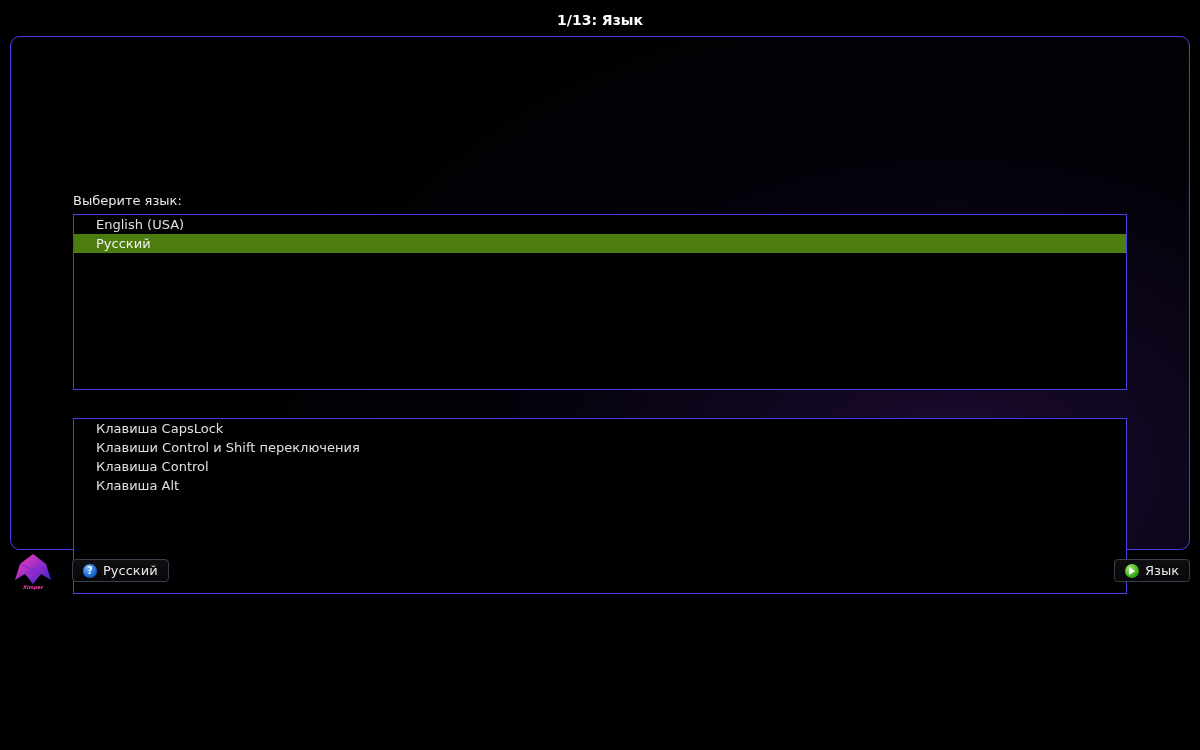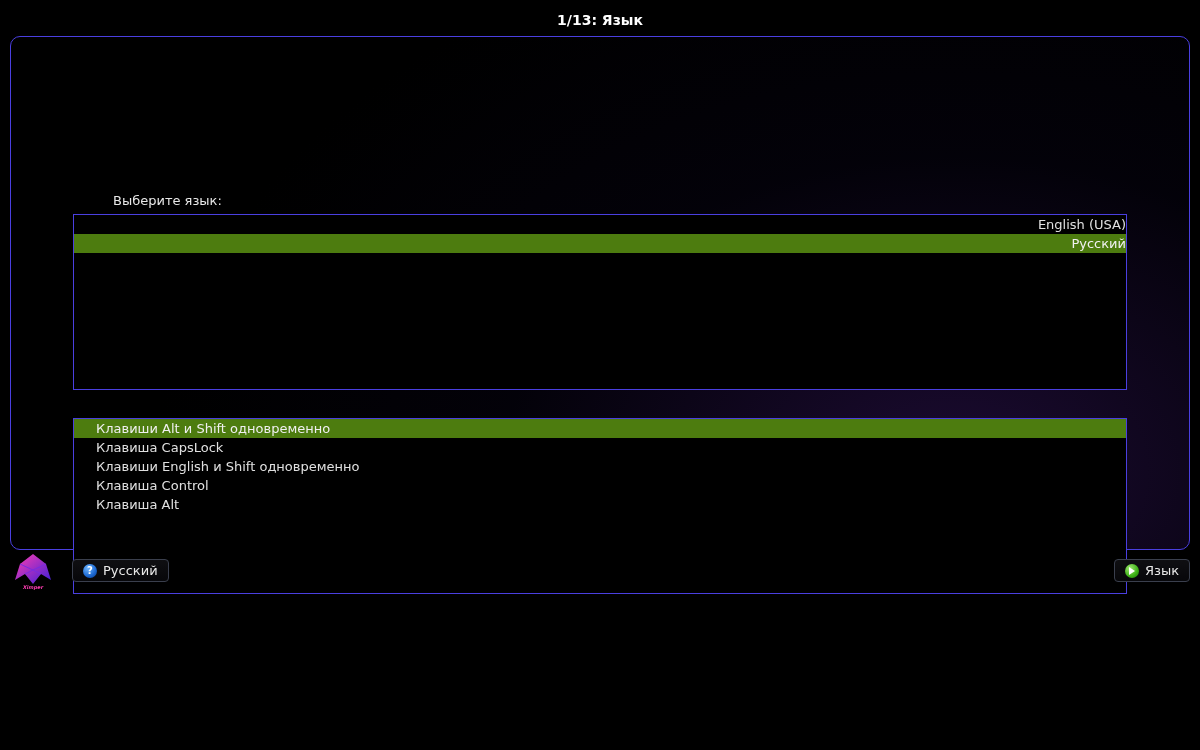--- a/index.html
+++ b/index.html
@@ -1,21 +1,21 @@
 <!DOCTYPE html>
 <html><head>
 <meta charset="utf-8">
 <style>
   html,body{margin:0;padding:0;width:1200px;height:750px;background:#000;font-family:"DejaVu Sans","Liberation Sans",Arial,sans-serif;font-size:13px;color:#e0e0e0;overflow:hidden;}
   .screen{position:relative;width:1200px;height:596px;}
   .title{position:absolute;top:12px;left:0;right:0;text-align:center;font-weight:bold;font-size:14px;color:#fff;}
   .panel{position:absolute;top:36px;left:10px;right:10px;bottom:46px;border:1px solid #4a3fe0;border-radius:10px;background:radial-gradient(ellipse 1000px 700px at 80% 85%, rgba(50,20,90,0.55) 0%, rgba(10,5,30,0.3) 45%, #000 80%);padding:50px 50px 30px 50px;box-sizing:border-box;}
   .content{position:absolute;top:156px;left:62px;right:62px;}
-  .label{color:#e8e8e8;margin-bottom:6px;font-size:13px;margin-left:40px;}
-  .listbox{border:1px solid #4a3fe0;background:#000;height:176px;box-sizing:border-box;overflow:hidden;margin-bottom:28px;text-align:right;}
+  .label{color:#e8e8e8;margin-bottom:6px;font-size:13px;}
+  .listbox{border:1px solid #4a3fe0;background:#000;height:176px;box-sizing:border-box;overflow:hidden;margin-bottom:28px;}
   .listbox2{border:1px solid #4a3fe0;background:#000;height:176px;box-sizing:border-box;overflow:hidden;}
   .listitem{padding:1px 0 1px 22px;line-height:17px;font-size:13px;color:#e0e0e0;cursor:default;}
   .listitem.sel{background:#4d7c0f;color:#f0f0f0;}
   .footer{position:absolute;left:10px;right:10px;bottom:6px;height:36px;}
   .logo{position:absolute;left:0;bottom:0;width:46px;height:40px;}
   .btn{display:inline-flex;align-items:center;gap:6px;border:1px solid #3a3f4d;background:linear-gradient(#0f0f12,#07070a);color:#e8e8e8;padding:3px 10px;border-radius:4px;font-size:13px;cursor:default;box-sizing:border-box;}
   .btn-help{position:absolute;left:62px;bottom:8px;}
   .btn-next{position:absolute;right:0;bottom:8px;}
   .icon{display:inline-block;}
   .icon-help{width:14px;height:14px;border-radius:50%;background:radial-gradient(circle at 35% 30%,#6fb7ff 0%,#1a66d0 60%,#0b3a85 100%);color:#fff;font-size:10px;font-weight:bold;line-height:14px;text-align:center;}
@@ -30,23 +30,22 @@
 
   <div class="panel">
     <div class="content">
       <div class="label">Выберите язык:</div>
       <div class="listbox" id="lang-list">
           <div class="listitem">English (USA)</div>
           <div class="listitem sel">Русский</div>
         </div>
 
       <div class="listbox2" id="layout-list">
-          <div class="listitem sel">Клавиши Alt и Shift одновременно</div>
           <div class="listitem">Клавиша CapsLock</div>
-          <div class="listitem">Клавиши English и Shift одновременно</div>
+          <div class="listitem">Клавиши Control и Shift переключения</div>
           <div class="listitem">Клавиша Control</div>
           <div class="listitem">Клавиша Alt</div>
         </div>
     </div>
   </div>
 
   <div class="footer">
     <div class="logo">
       <svg width="46" height="40" viewBox="0 0 46 40">
         <defs>

